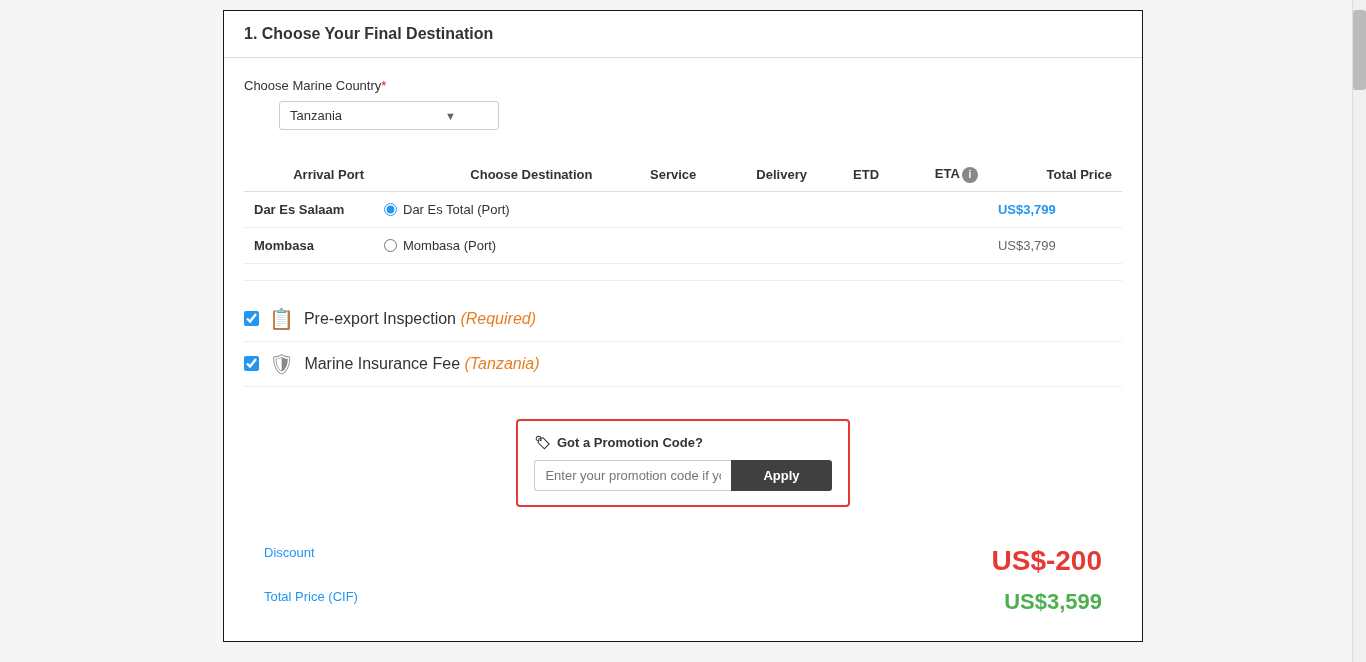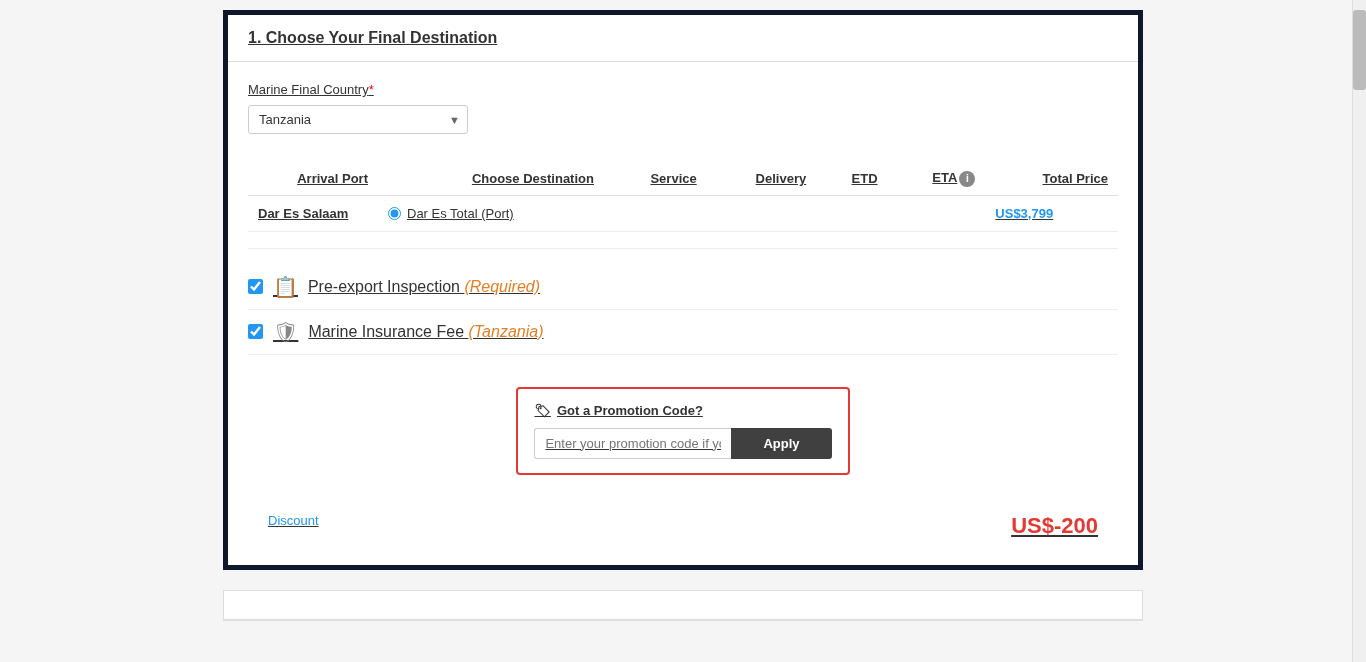--- a/index.html
+++ b/index.html
@@ -14,23 +14,22 @@
       justify-content: center;
       background: #f5f5f5;
       min-height: 662px;
     }
     .main-content {
       width: 920px;
       padding: 10px 0;
     }
     .section-card {
       background: #fff;
-      border: 5px solid #0f172a;
+      border: 1px solid #0f172a;
       margin-bottom: 20px;
-      text-decoration: underline;
     }
     .section-header {
       padding: 14px 20px;
       border-bottom: 1px solid #ddd;
       font-size: 16px;
       font-weight: bold;
       color: #333;
     }
     .section-body {
       padding: 20px;
@@ -50,20 +49,21 @@
     }
     .country-select {
       width: 100%;
       padding: 6px 30px 6px 10px;
       border: 1px solid #ccc;
       border-radius: 3px;
       background: #fff;
       appearance: none;
       font-size: 13px;
       color: #333;
+      margin-left: 35px;
     }
     .select-arrow {
       position: absolute;
       right: 8px;
       top: 50%;
       transform: translateY(-50%);
       pointer-events: none;
       color: #666;
       font-size: 11px;
     }
@@ -197,21 +197,21 @@
       display: flex;
       justify-content: space-between;
       align-items: flex-start;
       padding: 6px 0;
     }
     .price-label {
       font-size: 13px;
       color: #2196F3;
     }
     .discount-value {
-      font-size: 22px;
+      font-size: 28px;
       font-weight: bold;
       color: #e53935;
     }
     .total-value {
       font-size: 22px;
       font-weight: bold;
       color: #4CAF50;
     }
     .your-details-section {
       background: #fff;
@@ -250,21 +250,21 @@
   <div class="main-content">
 
     <div class="section-card">
       <div class="section-header">
         <span>1. Choose Your Final Destination</span>
       </div>
       <div class="section-body">
 
         <div class="form-group" style="padding: 0 0 12px 0;">
           <div class="field-label">
-            <span>Marine Final Country</span><span class="required">*</span>
+            <span>Choose Marine Country</span><span class="required">*</span>
           </div>
           <div class="country-select-wrapper">
             <select class="country-select">
               <option>Tanzania</option>
               <option>Kenya</option>
               <option>Uganda</option>
               <option>Rwanda</option>
             </select>
             <span class="select-arrow">▼</span>
           </div>
@@ -290,20 +290,34 @@
                   <input type="radio" name="destination" checked="" style="">
                   <span>Dar Es Total (Port)</span>
                 </label>
               </td>
               <td></td>
               <td></td>
               <td></td>
               <td></td>
               <td class="price-selected">US$3,799</td>
             </tr>
+            <tr>
+              <td class="arrival-port">Mombasa</td>
+              <td>
+                <label class="radio-label">
+                  <input type="radio" name="destination" style="">
+                  <span>Mombasa (Port)</span>
+                </label>
+              </td>
+              <td></td>
+              <td></td>
+              <td></td>
+              <td></td>
+              <td class="price-normal">US$3,799</td>
+            </tr>
           </tbody>
         </table>
 
         <hr class="divider">
 
         <div class="service-row">
           <input type="checkbox" class="checkbox-custom" checked="" style="">
           <span class="service-icon">📋</span>
           <span class="service-label">Pre-export Inspection <span class="service-required">(Required)</span></span>
         </div>
@@ -324,20 +338,24 @@
               <button class="promo-apply-btn">Apply</button>
             </div>
           </div>
         </div>
 
         <div class="price-summary">
           <div class="price-row">
             <span class="price-label">Discount</span>
             <span class="discount-value">US$-200</span>
           </div>
+          <div class="price-row">
+            <span class="price-label">Total Price (CIF)</span>
+            <span class="total-value">US$3,599</span>
+          </div>
         </div>
 
       </div>
     </div>
 
     <div class="your-details-section">
       <div class="section-header">
         
       </div>
 

